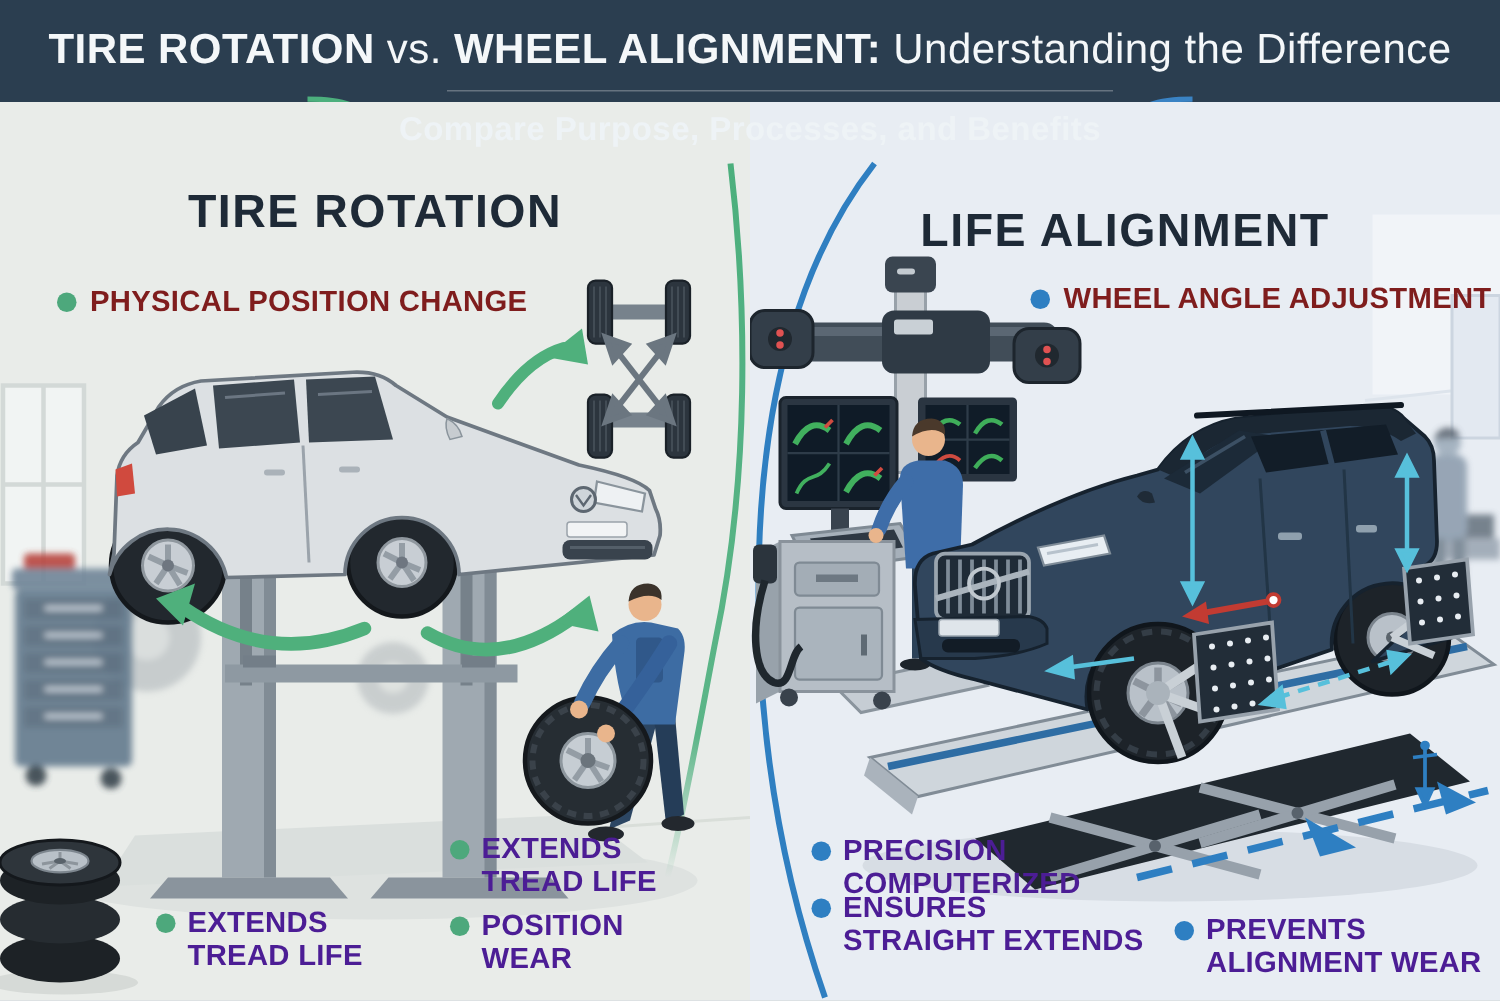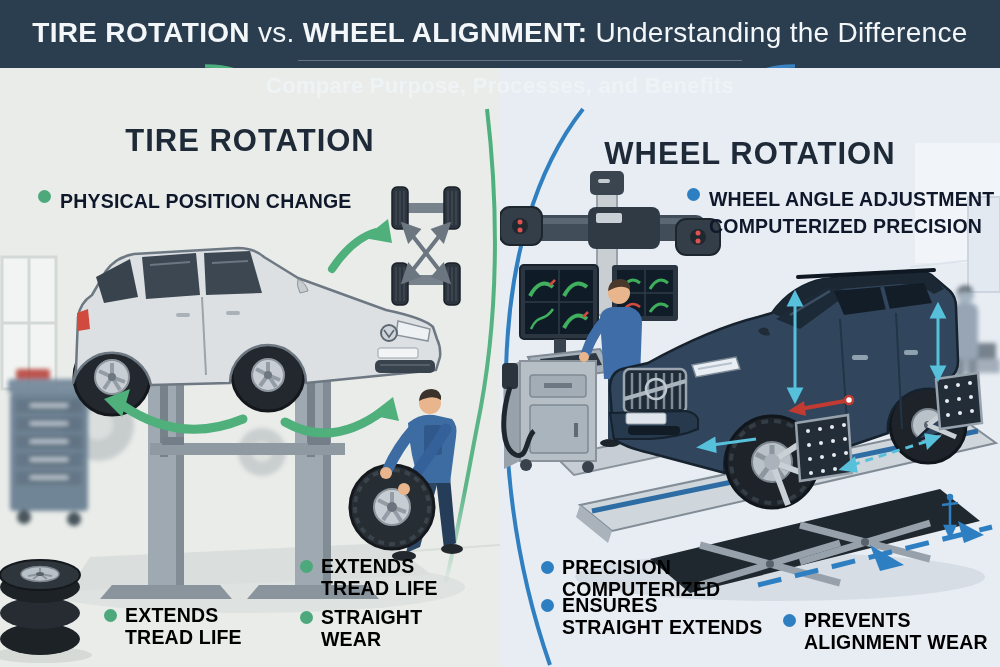--- a/index.html
+++ b/index.html
@@ -19,23 +19,23 @@
             font-size:22px;font-weight:600;letter-spacing:.3px;z-index:4;}
   
   .panel{position:absolute;top:68px;width:500px;height:599px;overflow:hidden;}
   .panel.left{left:0;background:#e9ece9;}
   .panel.right{left:500px;background:#e8edf3;}
   .illus{position:absolute;left:0;top:39px;width:500px;height:560px;}
   .panel h2{position:absolute;margin:0;width:100%;text-align:center;color:#1e2a37;
             font-size:31px;font-weight:700;letter-spacing:1px;z-index:3;}
   .panel.left h2{top:55px;}
   .panel.right h2{top:68px;}
-  .tb{position:absolute;display:flex;gap:9px;z-index:3;
-      color:#0f172a;font-size:19.5px;font-weight:700;letter-spacing:.2px;white-space:nowrap;}
-  .bb{position:absolute;display:flex;gap:8px;z-index:3;color:#000000;font-size:19.5px;
+  .tb{position:absolute;display:flex;align-items:center;gap:9px;z-index:3;
+      color:#7f1d1d;font-size:19.5px;font-weight:700;letter-spacing:.2px;white-space:nowrap;}
+  .bb{position:absolute;display:flex;gap:8px;z-index:3;color:#4c1d95;font-size:19.5px;
       font-weight:700;letter-spacing:.2px;line-height:22px;white-space:nowrap;}
   .bb .dot{margin-top:5px;}
   .dot{width:13px;height:13px;border-radius:50%;flex:0 0 13px;}
   .dot.g{background:#4da87c;}
   .dot.b{background:#2e7fc2;}
   .bb .tx span{display:block;}
 </style>
 </head>
 <body>
 
@@ -267,21 +267,21 @@
     <div class="bb" style="left:104px;top:536px">
       <span class="dot g"></span>
       <span class="tx">
           <span>EXTENDS</span>
           <span>TREAD LIFE</span>
         </span>
     </div>
     <div class="bb" style="left:300px;top:538px">
       <span class="dot g"></span>
       <span class="tx">
-          <span>STRAIGHT</span>
+          <span>POSITION</span>
           <span>WEAR</span>
         </span>
     </div>
   </section>
 
   <section class="panel right">
     <svg class="illus" viewBox="0 0 500 560">
       <defs>
           <filter id="blur2">
             <feGaussianBlur stdDeviation="2.2"></feGaussianBlur>
@@ -515,28 +515,25 @@
         <polygon points="484,428 458,414 464,436" fill="#2e7fc2"></polygon>
         <g stroke="#2e7fc2" stroke-width="2.5" fill="#2e7fc2">
           <line x1="450" y1="392" x2="450" y2="422"></line>
           <line x1="442" y1="398" x2="458" y2="396"></line>
           <polygon points="450,430 445,419 455,419"></polygon>
           <circle cx="450" cy="390" r="2"></circle>
         </g>
       </g>
     </svg>
 
-    <h2>WHEEL ROTATION</h2>
+    <h2>LIFE ALIGNMENT</h2>
 
     <div class="tb" style="left:187px;top:120px">
       <span class="dot b"></span>
       <span>WHEEL ANGLE ADJUSTMENT</span>
-    </div>
-    <div class="tb" style="left:209px;top:147px">
-      <span>COMPUTERIZED PRECISION</span>
     </div>
 
     <div class="bb" style="left:41px;top:488px">
       <span class="dot b"></span>
       <span class="tx">
           <span>PRECISION</span>
           <span>COMPUTERIZED</span>
         </span>
     </div>
     <div class="bb" style="left:41px;top:526px">

